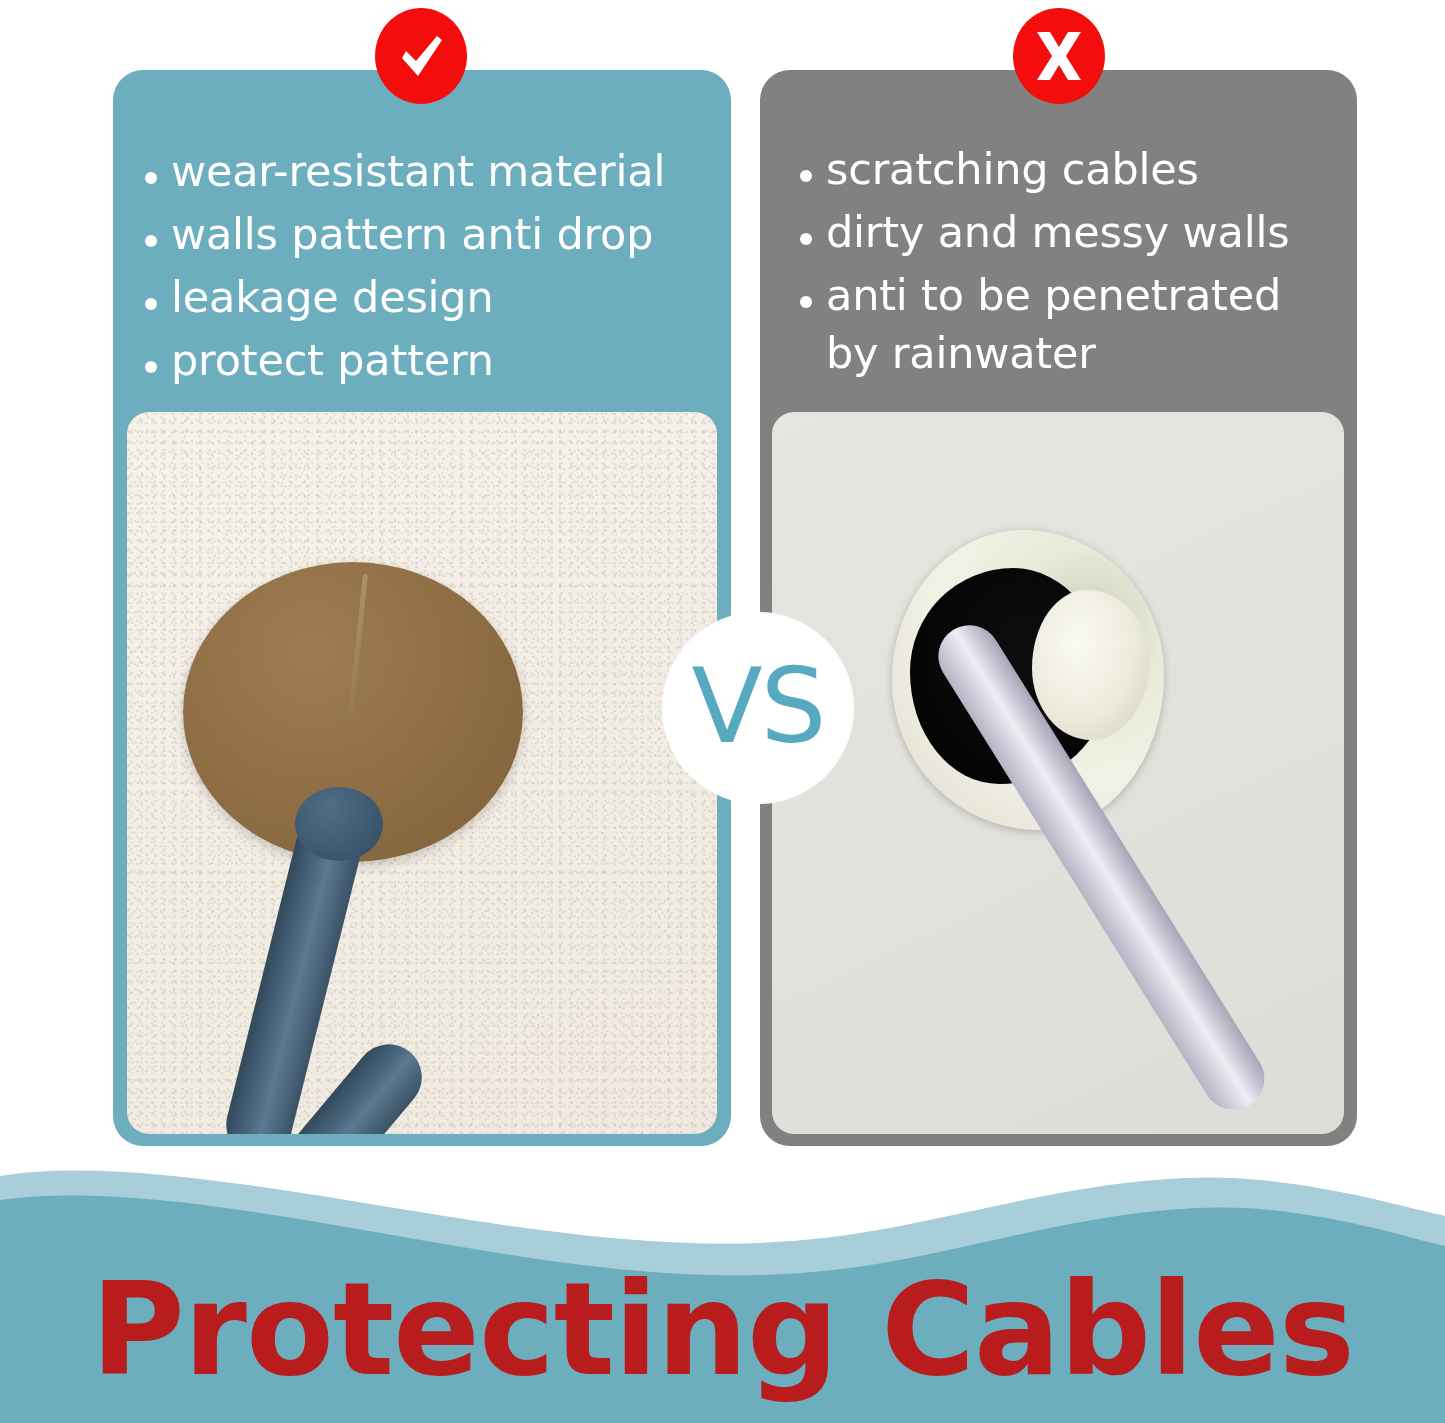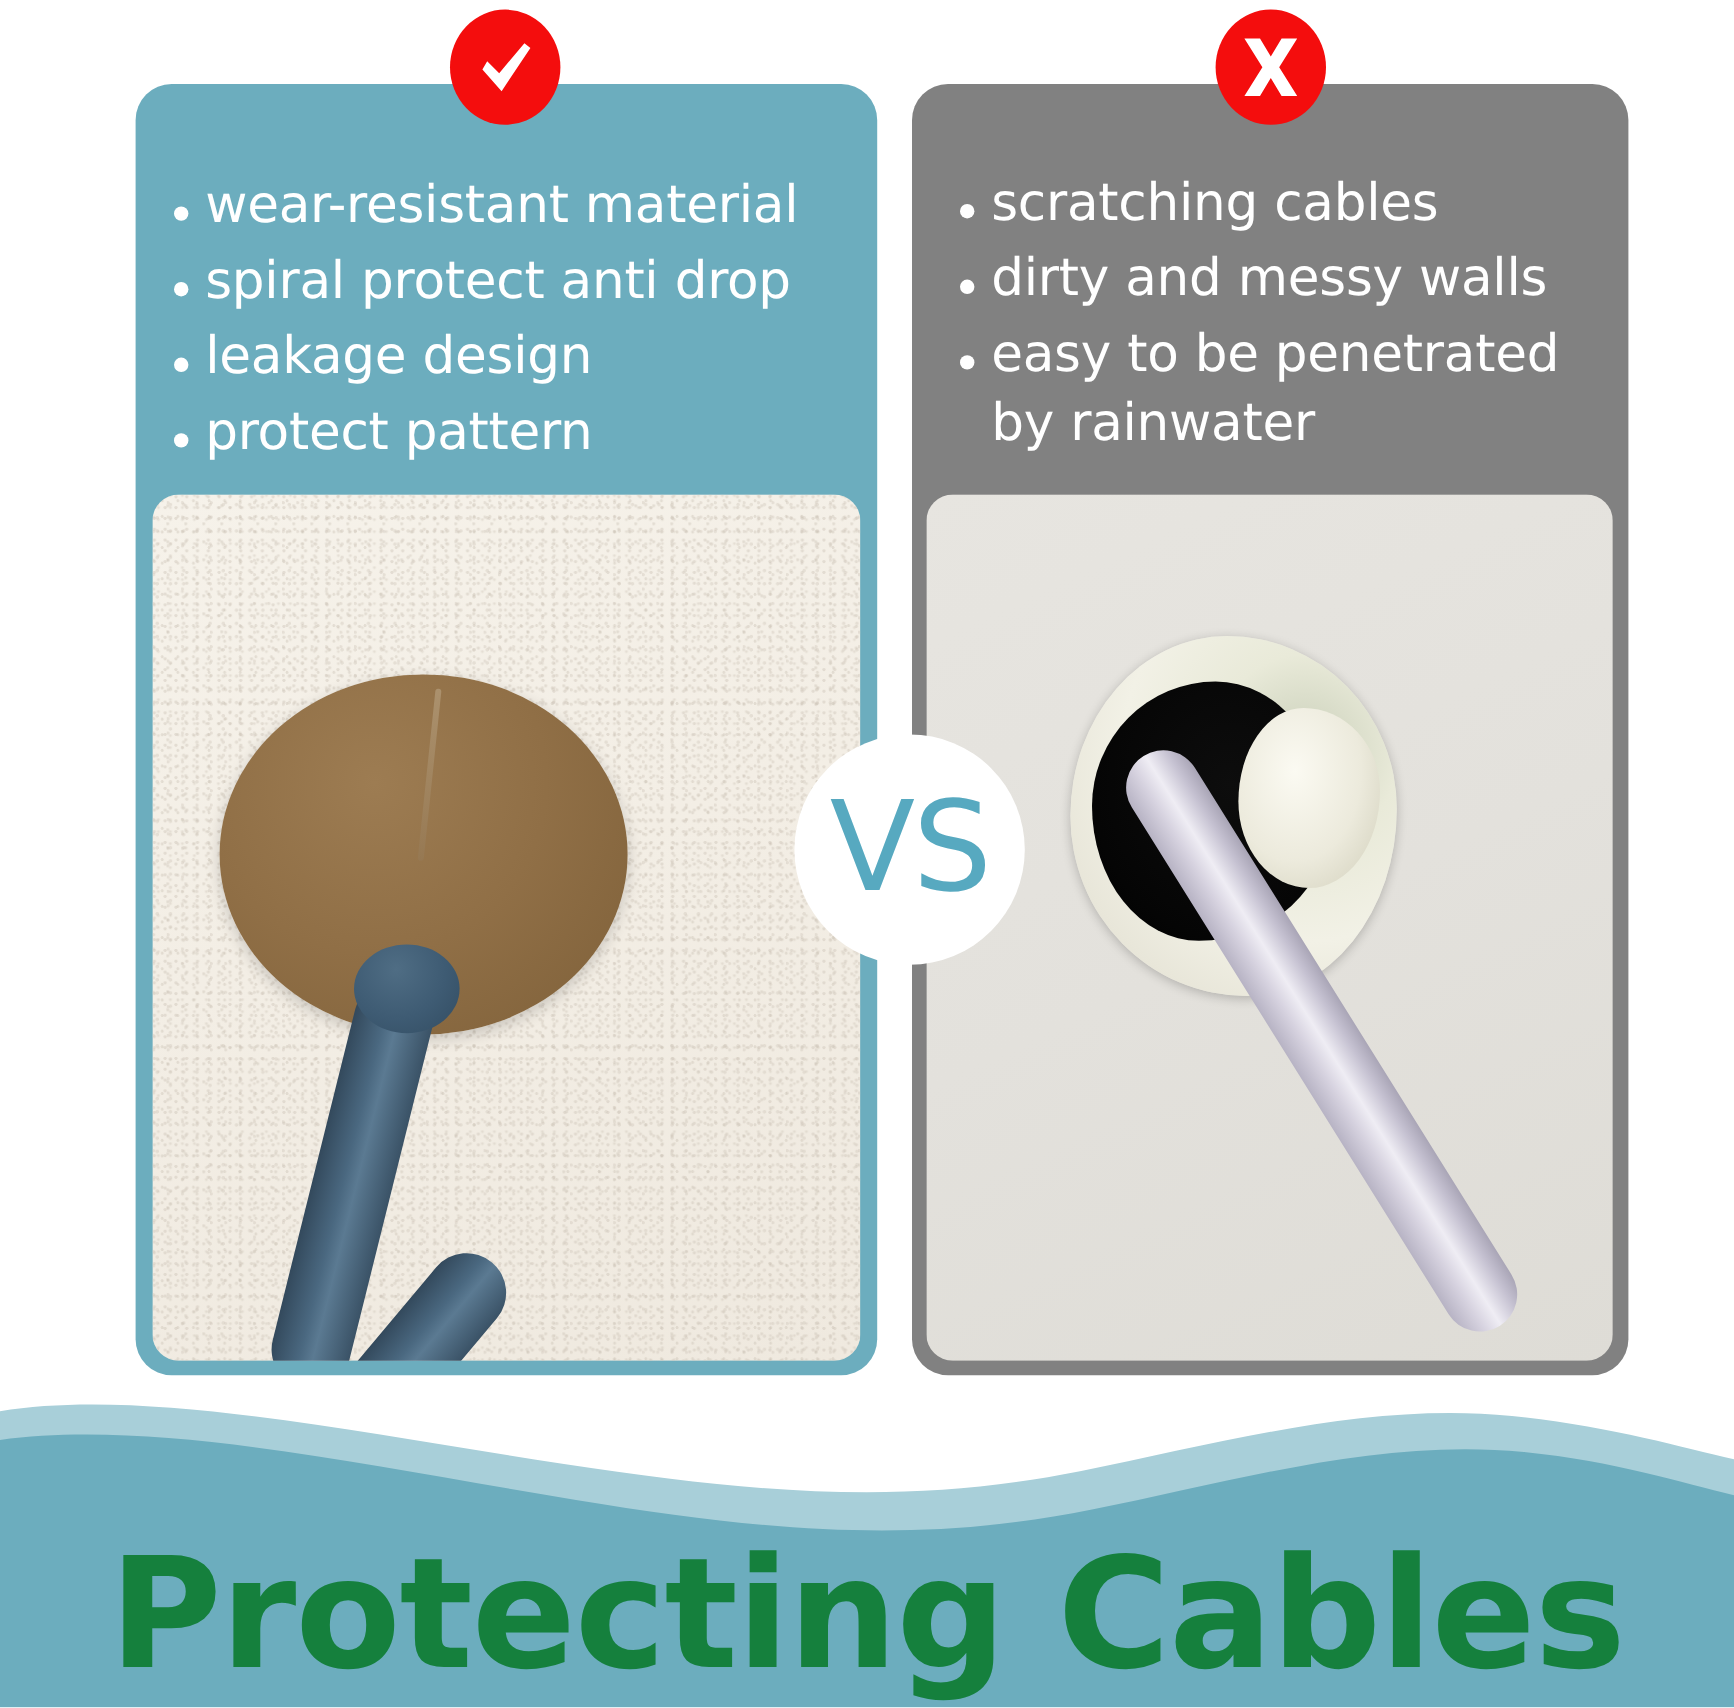--- a/index.html
+++ b/index.html
@@ -275,24 +275,24 @@
     left: 0;
     bottom: 0;
     width: 1445px;
     height: 265px;
     z-index: 50;
   }
   .banner svg { display: block; width: 1445px; height: 265px; }
   .banner-title {
     position: absolute;
     left: 0;
-    top: 124px;
+    top: 108px;
     width: 1445px;
     text-align: center;
-    color: #15803d;
+    color: #b91c1c;
     font-family: "DejaVu Sans", "Liberation Sans", sans-serif;
     font-weight: 700;
     font-size: 128px;
     line-height: 1;
     letter-spacing: -1px;
     z-index: 55;
   }
 </style>
 </head>
 <body>
@@ -307,21 +307,21 @@
     </svg>
   </div>
 
   <ul class="bullets bullets-good">
     <li>
       <span class="dot"></span>
       <span class="btxt">wear-resistant material</span>
     </li>
     <li>
       <span class="dot"></span>
-      <span class="btxt">spiral protect anti drop</span>
+      <span class="btxt">walls pattern anti drop</span>
     </li>
     <li>
       <span class="dot"></span>
       <span class="btxt">leakage design</span>
     </li>
     <li>
       <span class="dot"></span>
       <span class="btxt">protect pattern</span>
     </li>
   </ul>
@@ -348,21 +348,21 @@
     <li>
       <span class="dot"></span>
       <span class="btxt">scratching cables</span>
     </li>
     <li>
       <span class="dot"></span>
       <span class="btxt">dirty and messy walls</span>
     </li>
     <li>
       <span class="dot"></span>
-      <span class="btxt">easy to be penetrated by rainwater</span>
+      <span class="btxt">anti to be penetrated by rainwater</span>
     </li>
   </ul>
 
   <div class="photo photo-bad">
     <div class="wall-plain"></div>
     <div class="hole-group">
       <div class="hole-rim"></div>
       <div class="hole-dark"></div>
       <div class="hole-chip"></div>
     </div>

